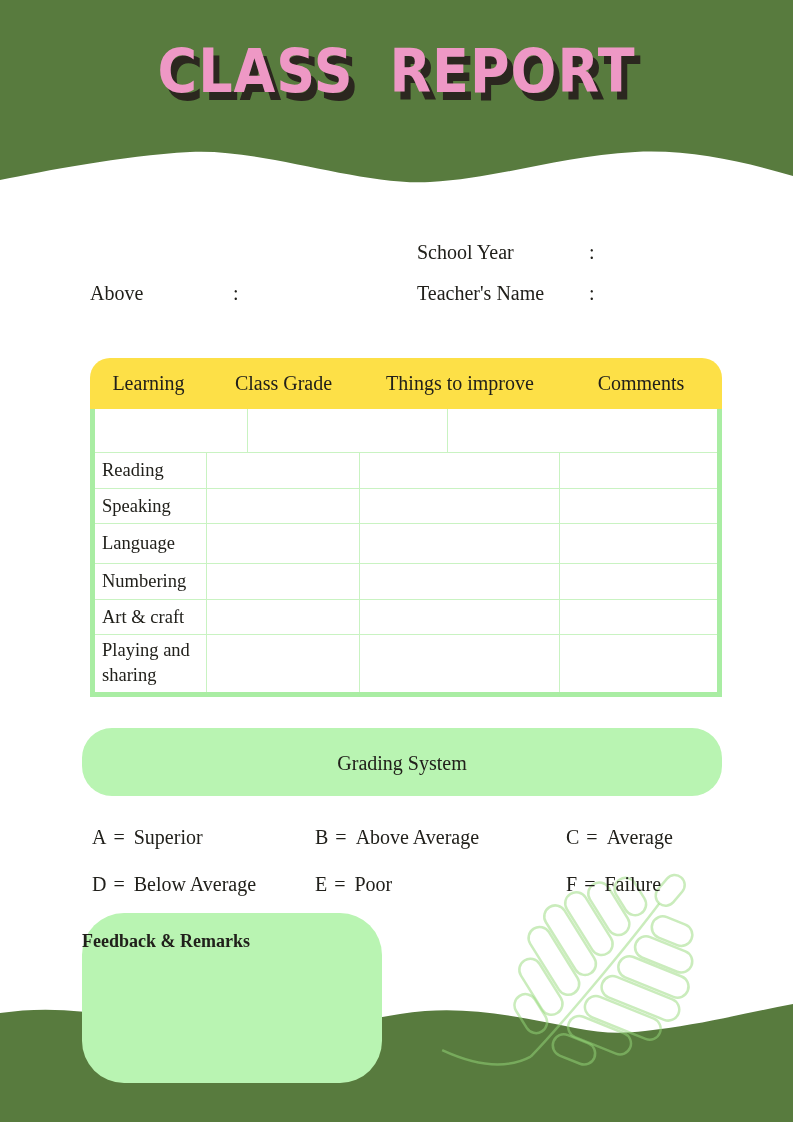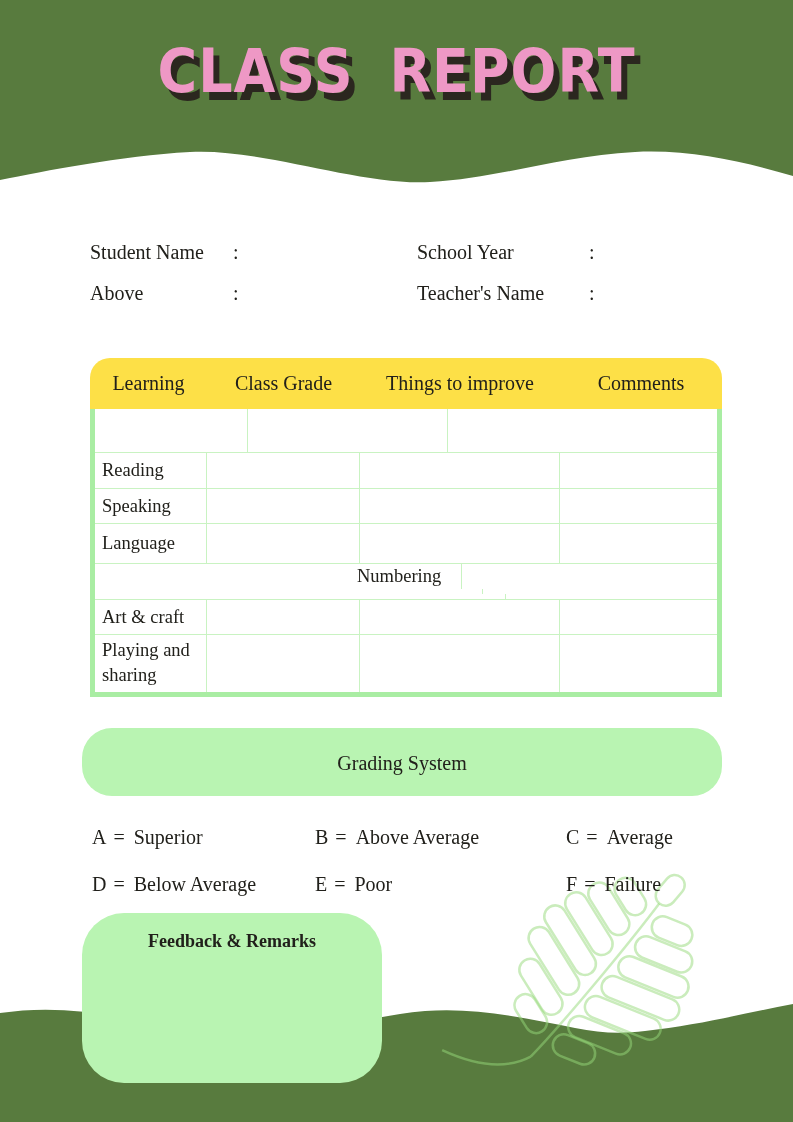--- a/index.html
+++ b/index.html
@@ -55,21 +55,21 @@
   }
   .thead .hc{ text-align:center; }
   .hc1{ width:117px; } .hc2{ width:153px; } .hc3{ width:200px; } .hc4{ width:162px; }
   .tbody{
     border:5px solid #a9eda3; border-top:none;
     background:#ffffff;
   }
   .trow{ display:flex; align-items:center; border-bottom:1.5px solid #c9f3c2; }
   .trow:last-child{ border-bottom:none; }
   .r1{height:44px;} .r2{height:36px;} .r3{height:35px;} .r4{height:40px;}
-  .r5{height:36px;flex-direction:column;} .r6{height:35px;} .r7{height:56.5px;}
+  .r5{height:36px;} .r6{height:35px;} .r7{height:56.5px;}
   .cell{ height:100%; display:flex; align-items:center; }
   .c1{ width:112px; padding-left:7px; font-size:18.5px; line-height:1.35; border-right:1.5px solid #c9f3c2; }
   .c2{ width:153px; border-right:1.5px solid #c9f3c2; }
   .c3{ width:200px; border-right:1.5px solid #c9f3c2; }
   .c4{ flex:1; }
 
   
   .grading-banner{
     position:absolute; left:82px; top:728px; width:640px; height:68px;
     background:#b9f4b2; border-radius:30px;
@@ -87,40 +87,36 @@
   
   .leaf{ position:absolute; left:435px; top:860px; }
   .leaf path, .leaf rect{ fill:none; stroke:#95d97a; stroke-opacity:0.5; stroke-width:2.5; }
 
   
   .feedback-box{
     position:absolute; left:82px; top:913px; width:300px; height:170px;
     background:#b9f4b2; border-radius:42px;
   }
   .feedback-title{
-    padding-top:18px; text-align:center;
+    padding-top:18px; text-align:left;
     font-size:18px; font-weight:bold;
   }
   .feedback-content{ height:110px; }
 </style>
 </head>
 <body>
 
 <div class="page">
 
   <svg class="wave header-wave" width="793" height="200" viewBox="0 0 793 200">
     <path d="M0,0 H793 V176 C745,162 690,149 635,152 C560,156 500,178 430,182 C360,186 262,148 190,152 C120,156 45,171 0,180 Z" fill="#587b3e"></path>
   </svg>
 
   <h1 class="page-title">CLASS REPORT</h1>
 
-  <div class="info-field f-left f-student">
-    <span class="lbl">Student Name</span><span class="colon">:</span>
-    <span class="val"></span>
-  </div>
   <div class="info-field f-left f-grade">
     <span class="lbl">Above</span><span class="colon">:</span>
     <span class="val"></span>
   </div>
   <div class="info-field f-right f-year">
     <span class="lbl">School Year</span><span class="colon">:</span>
     <span class="val"></span>
   </div>
   <div class="info-field f-right f-teacher">
     <span class="lbl">Teacher's Name</span><span class="colon">:</span>

